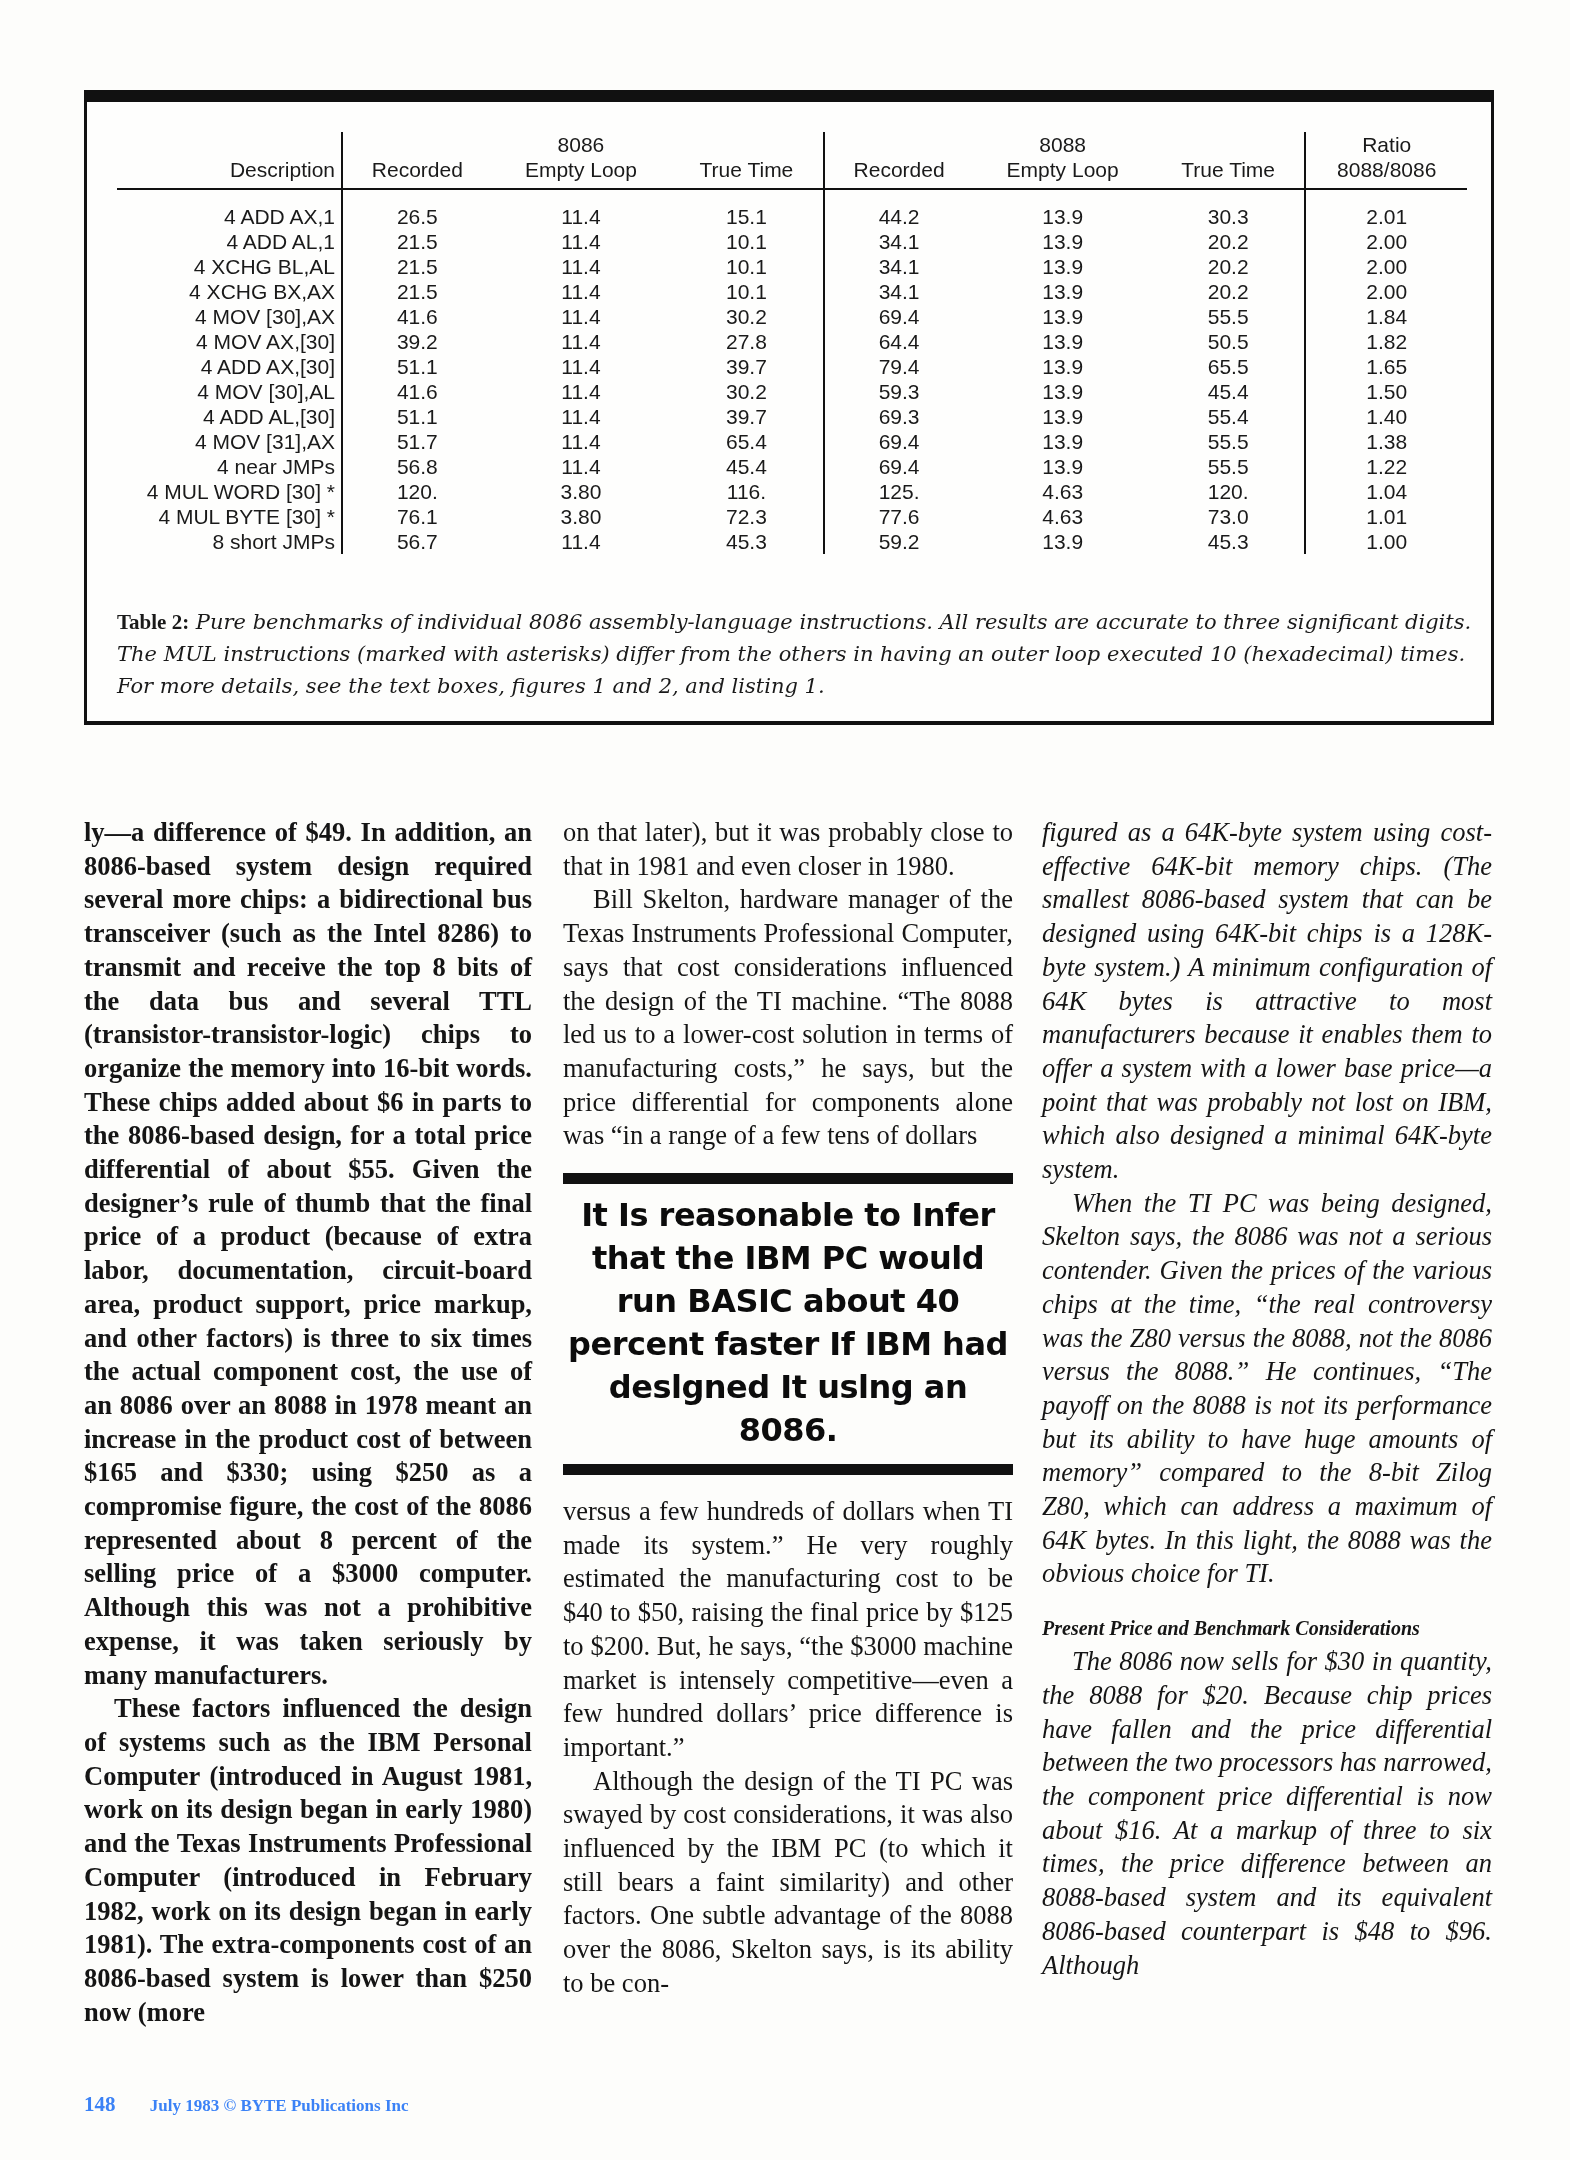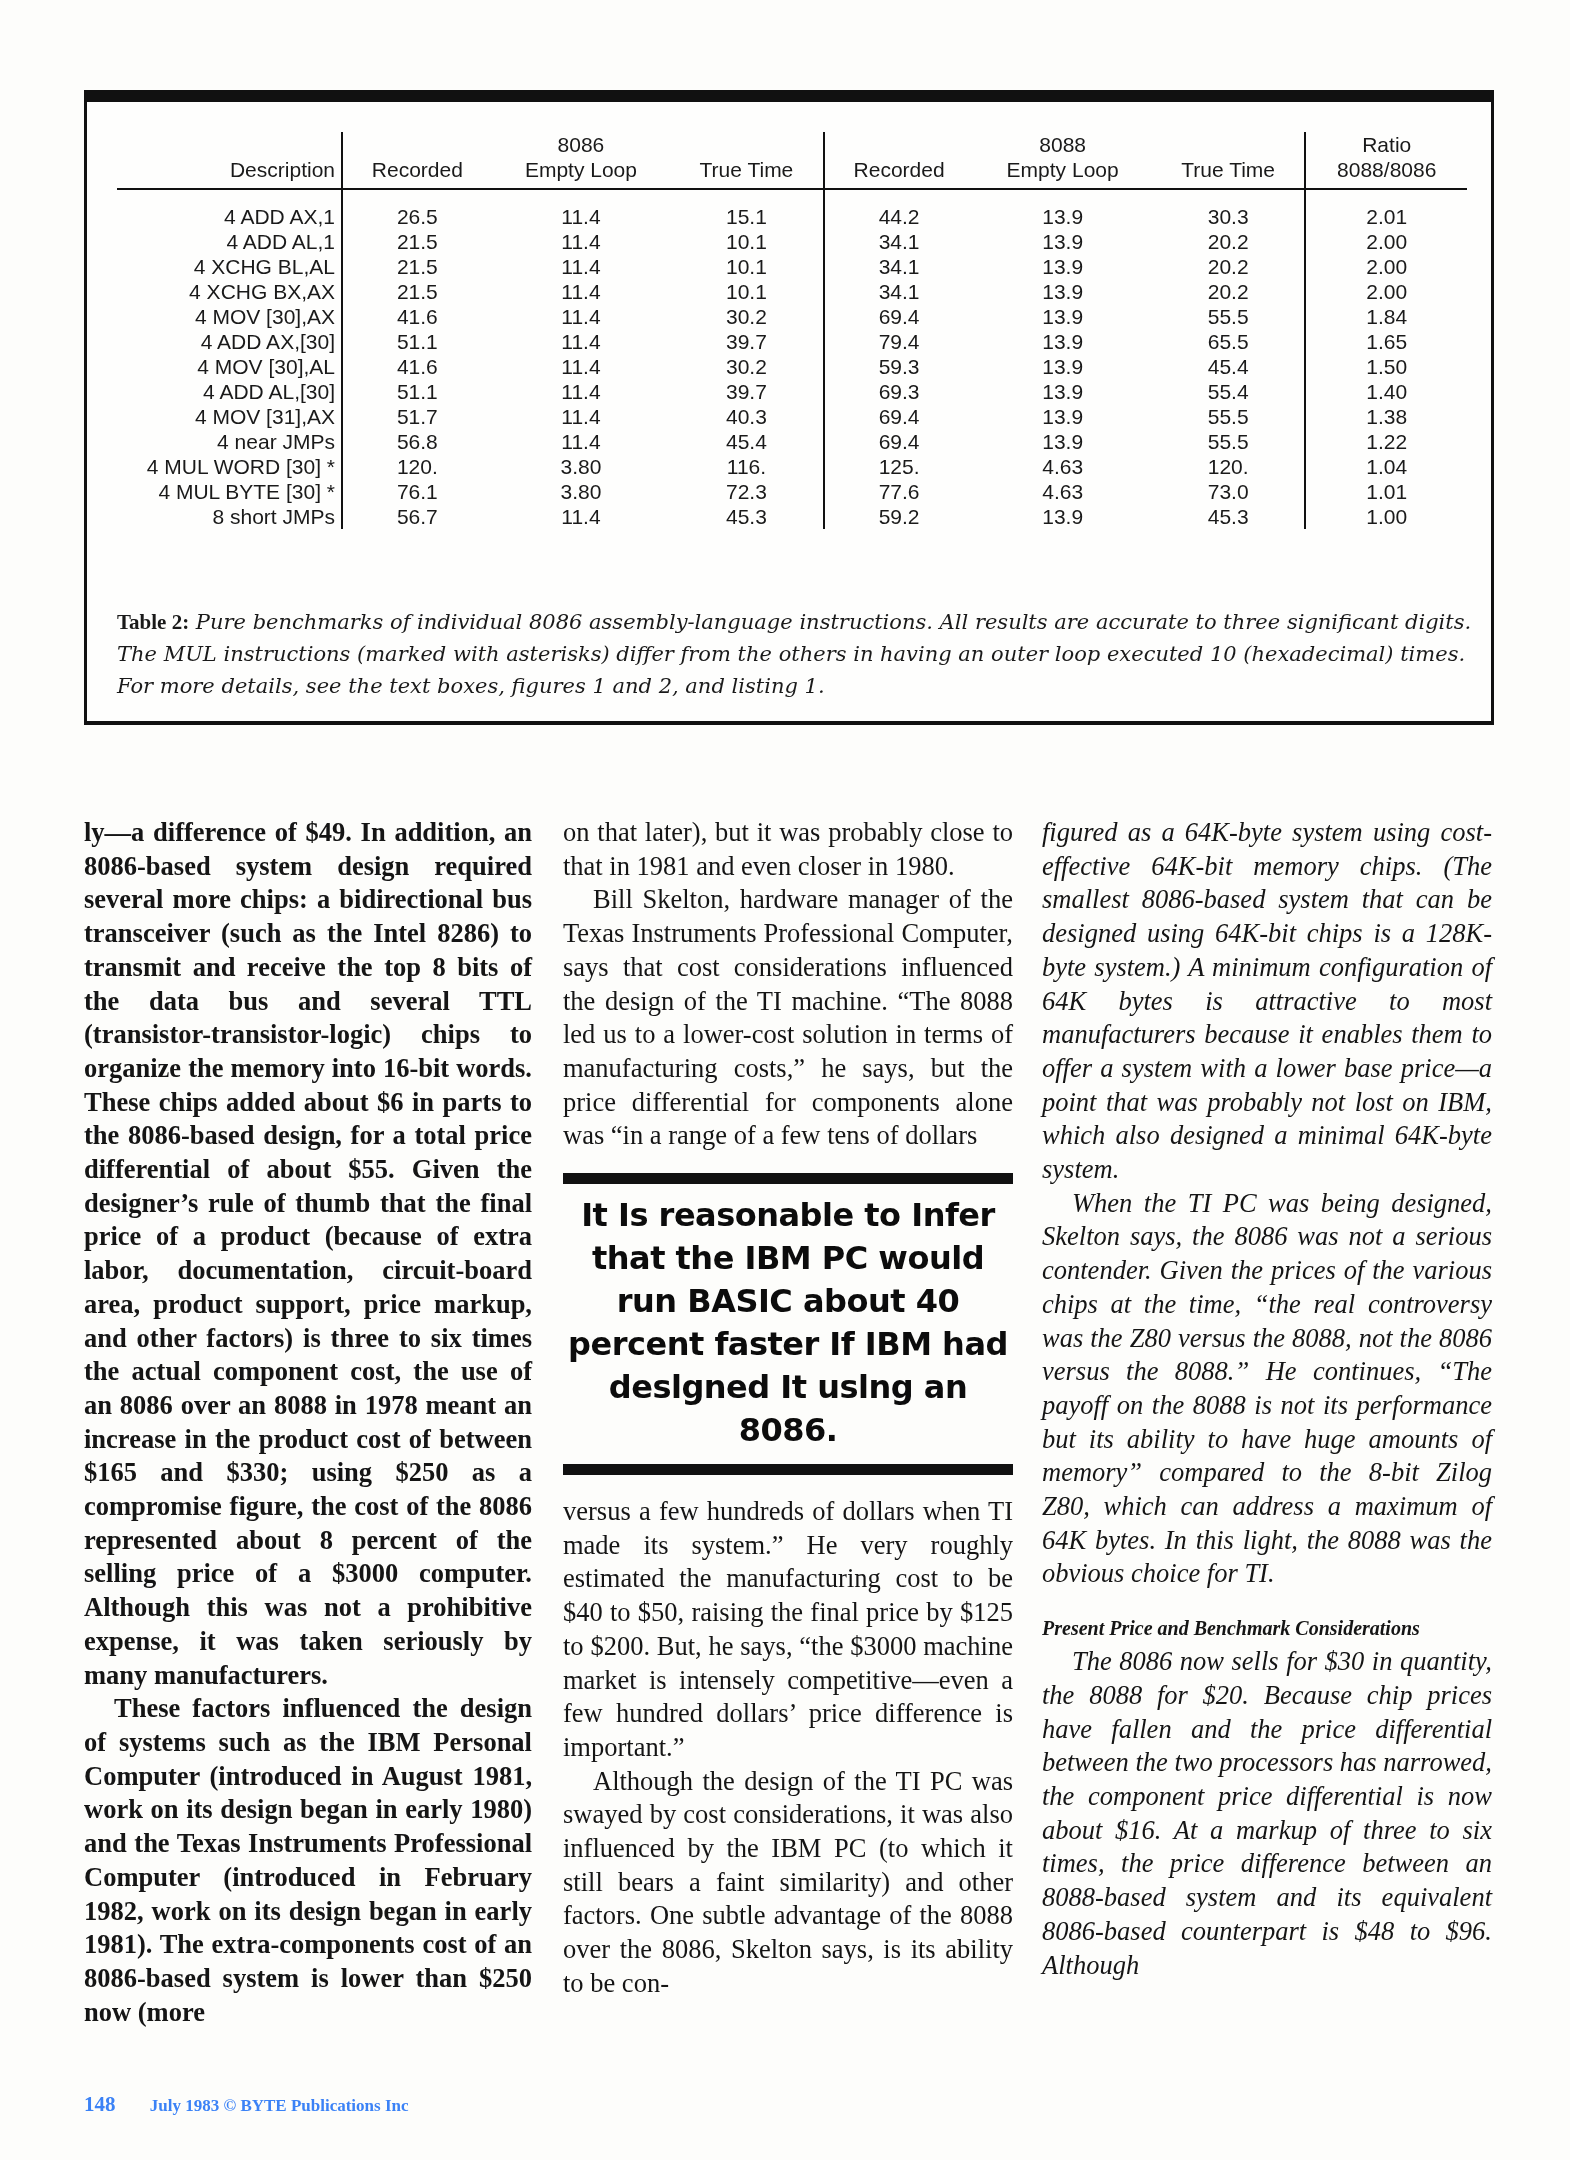--- a/index.html
+++ b/index.html
@@ -175,20 +175,30 @@
           <td class="desc sep">4  MOV [30],AX</td>
           <td class="num">41.6</td>
           <td class="num">11.4</td>
           <td class="num sep">30.2</td>
           <td class="num">69.4</td>
           <td class="num">13.9</td>
           <td class="num sep">55.5</td>
           <td class="num">1.84</td>
         </tr>
         <tr>
+          <td class="desc sep">4  MOV AX,[30]</td>
+          <td class="num">39.2</td>
+          <td class="num">11.4</td>
+          <td class="num sep">27.8</td>
+          <td class="num">64.4</td>
+          <td class="num">13.9</td>
+          <td class="num sep">50.5</td>
+          <td class="num">1.82</td>
+        </tr>
+        <tr>
           <td class="desc sep">4  ADD AX,[30]</td>
           <td class="num">51.1</td>
           <td class="num">11.4</td>
           <td class="num sep">39.7</td>
           <td class="num">79.4</td>
           <td class="num">13.9</td>
           <td class="num sep">65.5</td>
           <td class="num">1.65</td>
         </tr>
         <tr>
@@ -208,21 +218,21 @@
           <td class="num sep">39.7</td>
           <td class="num">69.3</td>
           <td class="num">13.9</td>
           <td class="num sep">55.4</td>
           <td class="num">1.40</td>
         </tr>
         <tr>
           <td class="desc sep">4  MOV [31],AX</td>
           <td class="num">51.7</td>
           <td class="num">11.4</td>
-          <td class="num sep">40.3</td>
+          <td class="num sep">65.4</td>
           <td class="num">69.4</td>
           <td class="num">13.9</td>
           <td class="num sep">55.5</td>
           <td class="num">1.38</td>
         </tr>
         <tr>
           <td class="desc sep">4  near JMPs</td>
           <td class="num">56.8</td>
           <td class="num">11.4</td>
           <td class="num sep">45.4</td>

